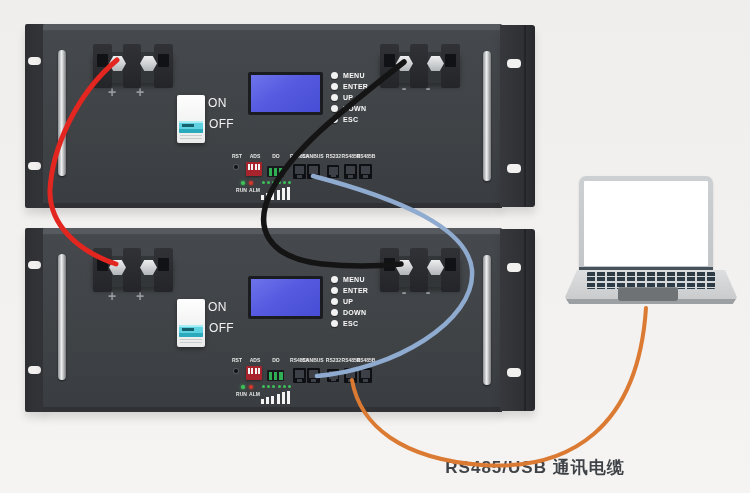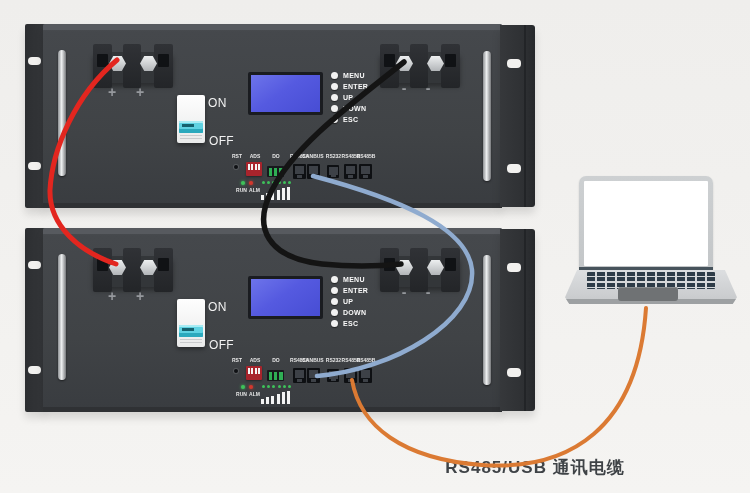--- a/index.html
+++ b/index.html
@@ -49,21 +49,21 @@
   .pol-p1{left:80px;} .pol-p2{left:108px;}
   .pol-n1{left:372px;top:56px;} .pol-n2{left:396px;top:56px;}
 
   
   .breaker{left:152px;top:71px;width:28px;height:48px;background:linear-gradient(180deg,#fefefe,#e9eaea);border-radius:2px;box-shadow:0 2px 4px rgba(0,0,0,.4);}
   .breaker .toggle{left:2px;top:26px;width:24px;height:12px;background:#5fd2e2;border-radius:1px;box-shadow:inset 0 -4px 0 #2ba9bd, inset 0 2px 0 #a8ecf4;}
   .breaker .toggle::before{content:"";position:absolute;left:3px;top:3px;width:12px;height:3px;background:#15616e;}
   .breaker .vent{left:3px;top:40px;width:22px;height:6px;background:repeating-linear-gradient(180deg,#c9cbcd 0 1px,transparent 1px 3px);}
   .sw-label{color:#f2f2f2;font-size:12px;font-weight:normal;letter-spacing:.3px;}
   .sw-on{left:183px;top:72px;}
-  .sw-off{left:184px;top:110px;}
+  .sw-off{left:184px;top:93px;}
 
   
   .lcd{left:223px;top:48px;width:75px;height:43px;background:linear-gradient(145deg,#6d74ea 0%,#555ae0 45%,#474dd4 100%);border:3px solid #1a1c20;border-radius:2px;}
 
   
   .menu{left:306px;top:46px;width:60px;}
   .menu-row{position:relative;display:flex;align-items:center;height:11px;}
   .menu-dot{position:static;width:7px;height:7px;border-radius:50%;background:#f2f2f2;margin-right:5px;box-shadow:0 1px 1px rgba(0,0,0,.5);flex:none;}
   .menu-lbl{position:static;color:#fafafa;font-size:7px;font-weight:bold;letter-spacing:.3px;white-space:nowrap;}
 

